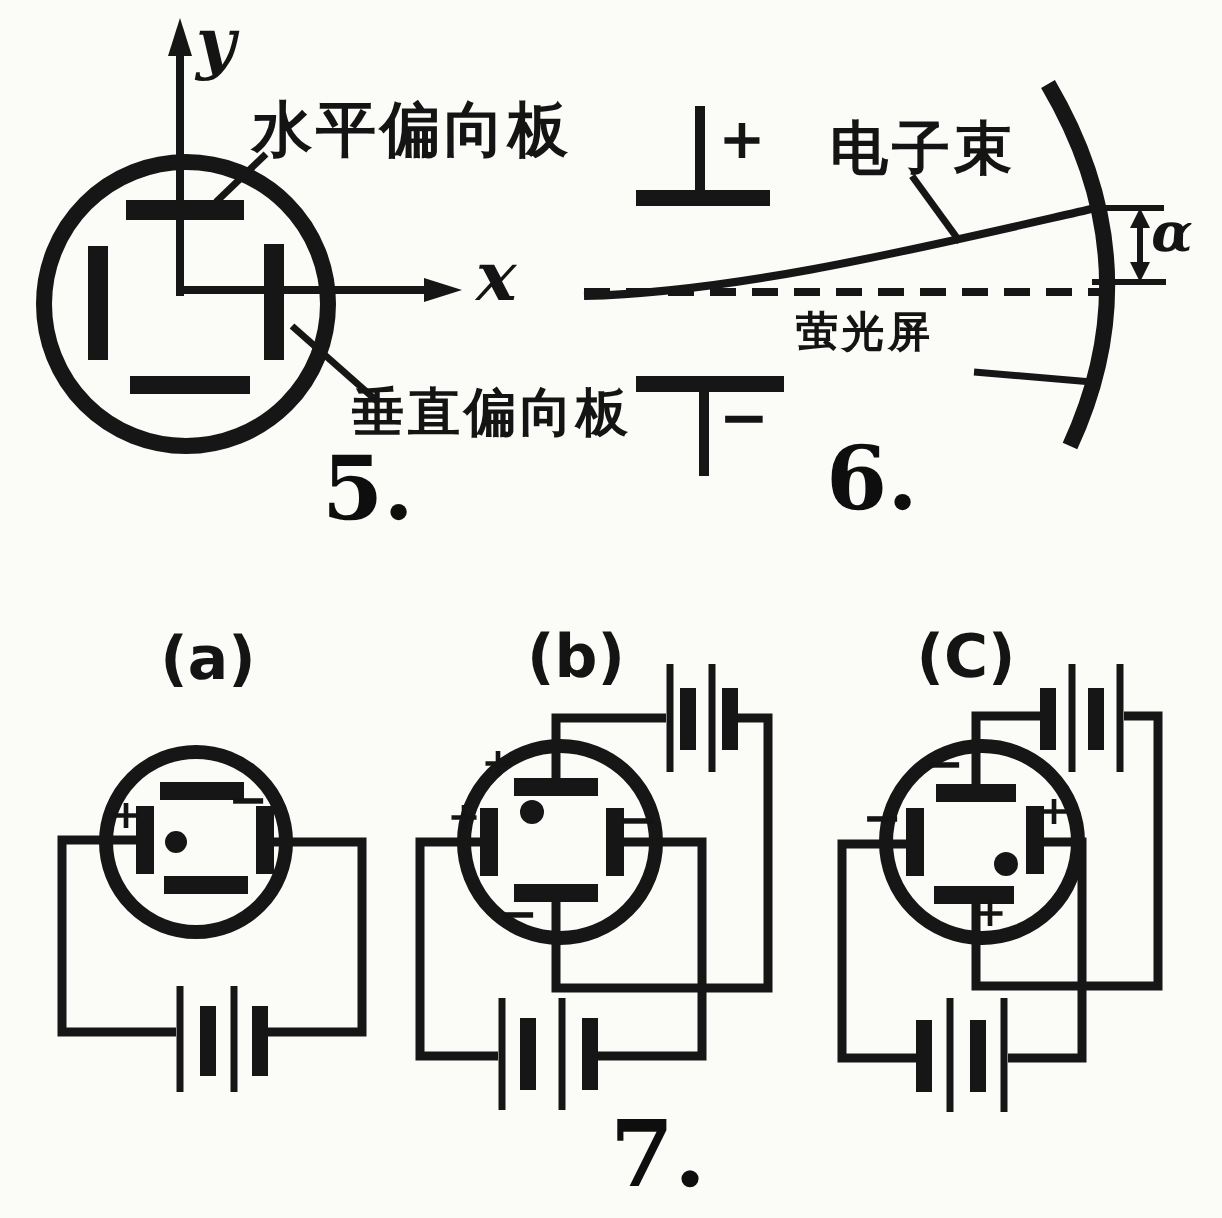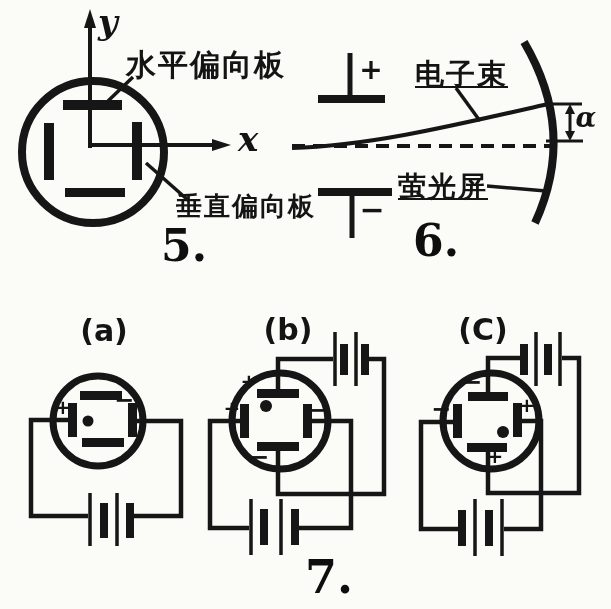--- a/index.html
+++ b/index.html
@@ -133,22 +133,22 @@
   </svg>
 
   <span class="lbl axisvar" style="left:98px; top:2px; font-size:34px;">y</span>
   <span class="lbl axisvar" style="left:238px; top:119px; font-size:34px;">x</span>
   <span class="lbl cjk" style="left:126px; top:45px; font-size:30px;">水平偏向板</span>
   <span class="lbl cjk" style="left:176px; top:189px; font-size:26px;">垂直偏向板</span>
   <span class="fignum" style="left:184px; top:245px; font-size:44px;">5.</span>
 
   <span class="sign" style="left:371px; top:70px; font-size:28px;">+</span>
   <span class="sign" style="left:372px; top:210px; font-size:30px;">−</span>
-  <span class="lbl cjk" style="left:415px; top:55px; font-size:29px;text-decoration:underline;">电子束</span>
-  <span class="lbl cjk" style="left:398px; top:168px; font-size:28px;text-decoration:underline;">萤光屏</span>
+  <span class="lbl cjk" style="left:415px; top:55px; font-size:29px;">电子束</span>
+  <span class="lbl cjk" style="left:398px; top:152px; font-size:21px;">萤光屏</span>
   <span class="sign axisvar" style="left:586px; top:117px; font-size:27px;">α</span>
   <span class="fignum" style="left:436px; top:240px; font-size:44px;">6.</span>
 
   <span class="lbl ctr" style="left:104px; top:330px; font-size:30px; position:absolute;">(a)</span>
   <span class="sign" style="left:63px; top:407px; font-size:20px;">+</span>
   <span class="sign" style="left:124px; top:400px; font-size:24px;">−</span>
 
   <span class="lbl ctr" style="left:288px; top:329px; font-size:30px; position:absolute;">(b)</span>
   <span class="sign" style="left:249px; top:381px; font-size:20px;">+</span>
   <span class="sign" style="left:259px; top:457px; font-size:24px;">−</span>

